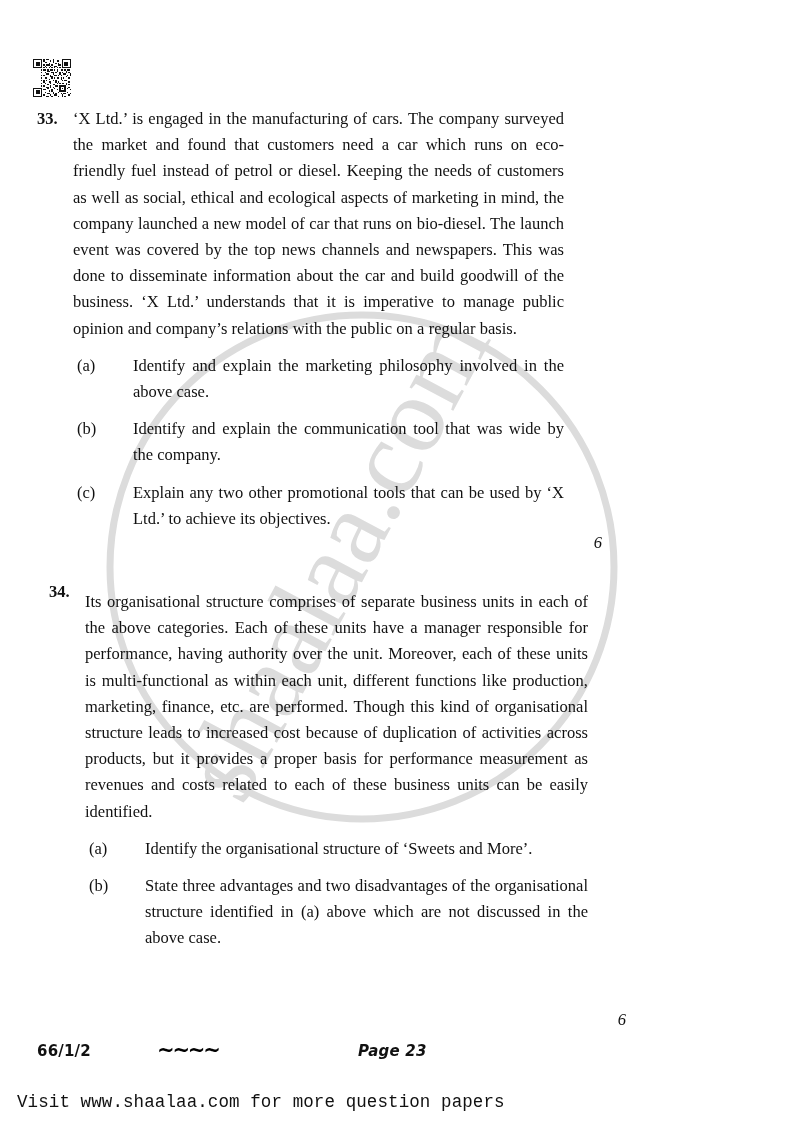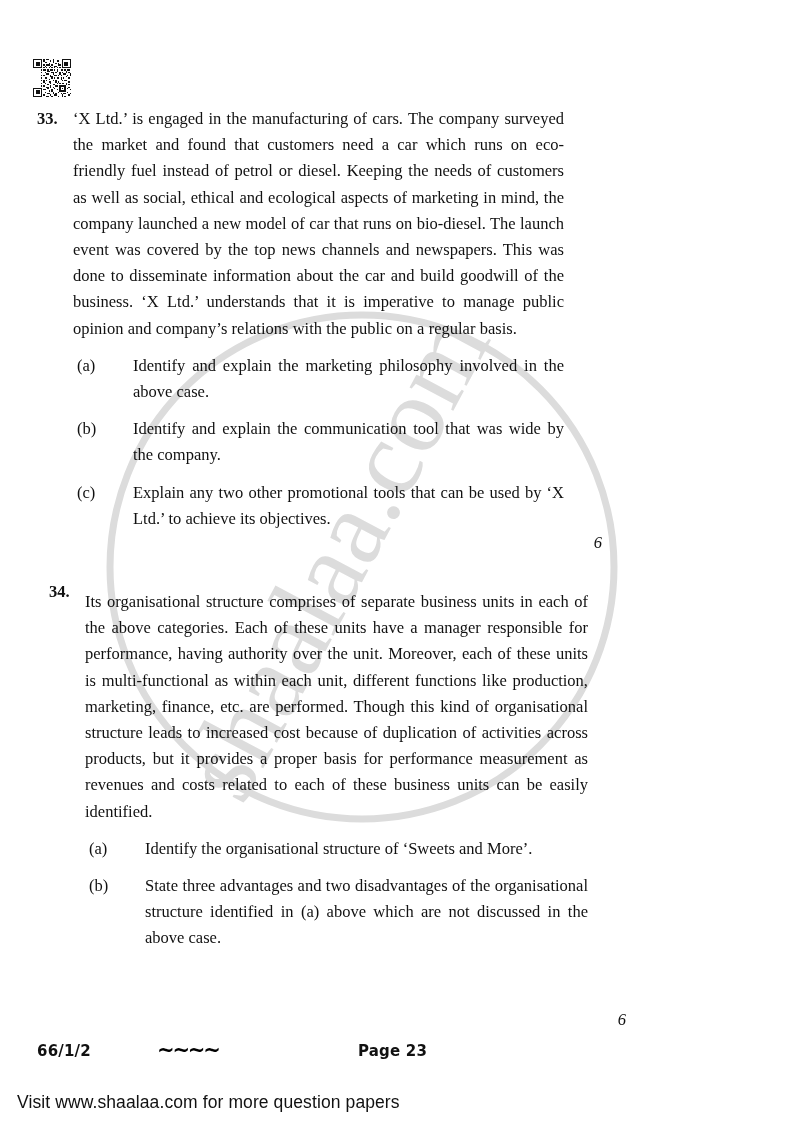--- a/index.html
+++ b/index.html
@@ -152,27 +152,28 @@
   }
   .footer-page {
     position: absolute;
     left: 358px;
     top: 0;
     font-family: "DejaVu Sans", "Liberation Sans", sans-serif;
     font-size: 15px;
     font-weight: 600;
     letter-spacing: 0.2px;
     color: #111;
+    font-style: italic;
   }
 
   .site-note {
     position: absolute;
     left: 17px;
     top: 1092px;
-    font-family: Liberation Sans, sans-serif;
+    font-family: Liberation Mono, monospace;
     font-size: 17.5px;
     color: #111;
     z-index: 3;
     letter-spacing: 0.1px;
   }
 </style>
 </head>
 <body>
 
 <div class="page">

